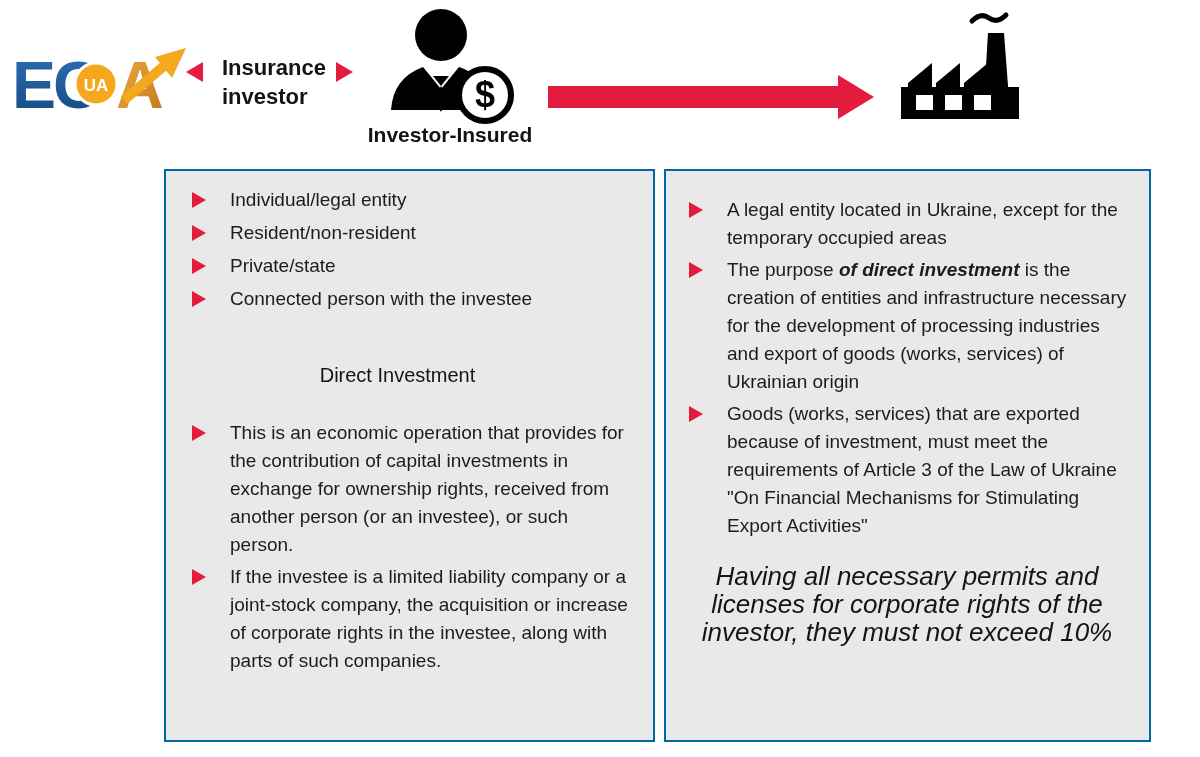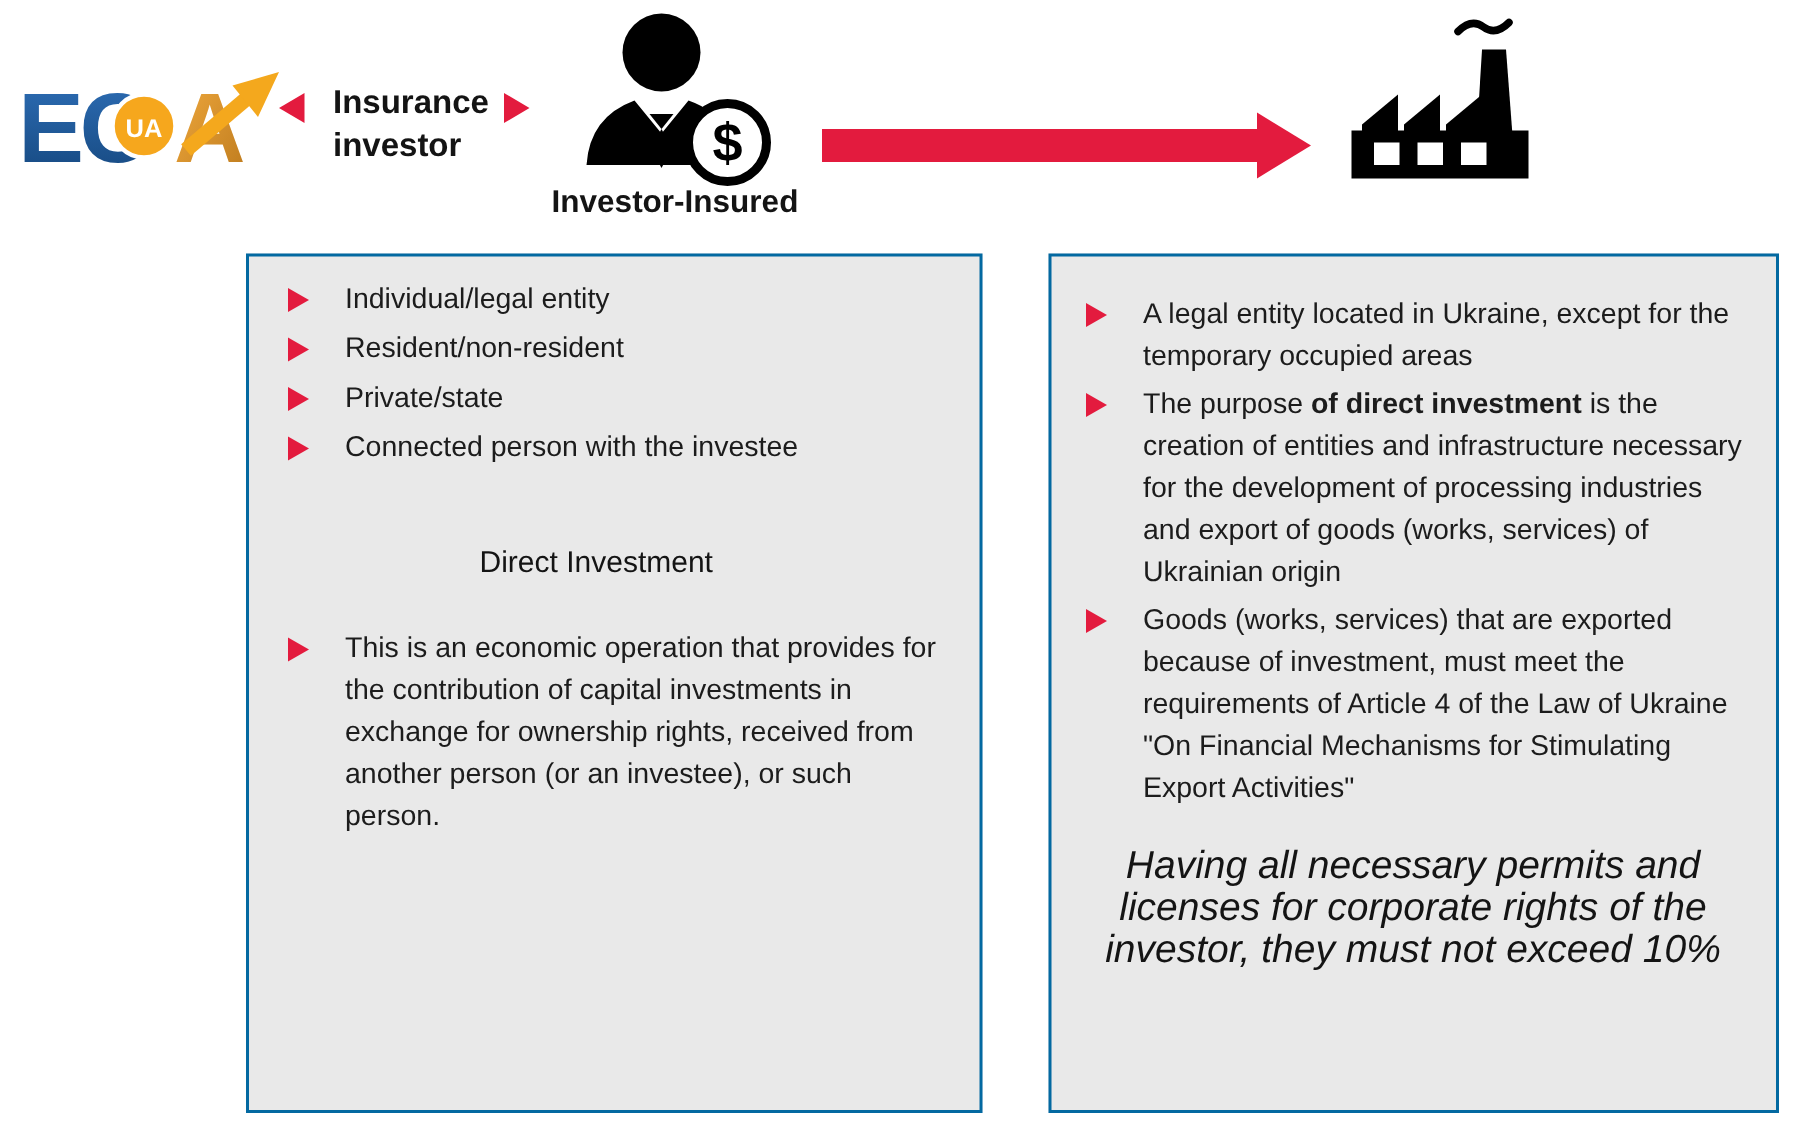--- a/index.html
+++ b/index.html
@@ -41,21 +41,21 @@
   .factory-label{
     position:absolute;left:862px;top:125px;width:225px;text-align:center;
     font-size:21px;font-weight:bold;color:#141414;
   }
   
   .panel{
     position:absolute;top:169px;height:573px;background:#e9e9e9;
     border:2px solid #0369a1;box-sizing:border-box;
   }
   .panel.left{left:164px;width:491px;padding:15px 18px 0 24px;}
-  .panel.right{left:699px;width:487px;padding:25px 16px 0 21px;}
+  .panel.right{left:664px;width:487px;padding:25px 16px 0 21px;}
   .bullet-row{display:flex;align-items:flex-start;margin-bottom:6px;}
   .bullet-row .tri{
     flex:0 0 auto;width:0;height:0;margin:6px 0 0 2px;
     border-top:8px solid transparent;border-bottom:8px solid transparent;
     border-left:14px solid #e31b3e;
   }
   .bullet-row .btext{
     margin-left:24px;font-size:19px;line-height:27px;color:#1c1c1c;
   }
   .panel .para{margin-bottom:4px;}
@@ -63,21 +63,21 @@
   .dheading{
     text-align:center;font-size:20px;font-weight:normal;color:#141414;
     margin:52px 30px 32px 0;
   }
   .panel.left .para .btext{max-width:414px;}
   .panel.right .btext{max-width:408px;}
   .note{
     margin:22px 10px 0 4px;text-align:center;
     font-size:26px;font-weight:normal;font-style:italic;line-height:28px;color:#141414;
   }
-  .bold-inline{font-weight:bold;}
+  .bold-inline{font-weight:bold;font-style:italic;}
 </style>
 </head>
 <body>
 
 <div class="canvas">
 
   <svg class="logo" viewBox="0 0 182 84">
     <defs>
       <linearGradient id="gBlue" x1="0" y1="0" x2="0" y2="1">
         <stop offset="0" stop-color="#2e6fb7"></stop>
@@ -149,31 +149,35 @@
       <span class="tri"></span>
       <span class="btext">Connected person with the investee</span>
     </div>
 
     <div class="dheading">Direct Investment</div>
 
     <div class="bullet-row para">
       <span class="tri"></span>
       <span class="btext">This is an economic operation that provides for the contribution of capital investments in exchange for ownership rights, received from another person (or an investee), or such person.</span>
     </div>
+    <div class="bullet-row para">
+      <span class="tri"></span>
+      <span class="btext">If the investee is a limited liability company or a joint-stock company, the acquisition or increase of corporate rights in the investee, along with parts of such companies.</span>
+    </div>
   </div>
 
   <div class="panel right">
     <div class="bullet-row para">
       <span class="tri"></span>
       <span class="btext">A legal entity located in Ukraine, except for the temporary occupied areas</span>
     </div>
     <div class="bullet-row para">
       <span class="tri"></span>
       <span class="btext"><span>The purpose </span><span class="bold-inline">of direct investment</span><span> is the creation of entities and infrastructure necessary for the development of processing industries and export of goods (works, services) of Ukrainian origin</span></span>
     </div>
     <div class="bullet-row para">
       <span class="tri"></span>
-      <span class="btext">Goods (works, services) that are exported because of investment, must meet the requirements of Article 4 of the Law of Ukraine "On Financial Mechanisms for Stimulating Export Activities"</span>
+      <span class="btext">Goods (works, services) that are exported because of investment, must meet the requirements of Article 3 of the Law of Ukraine "On Financial Mechanisms for Stimulating Export Activities"</span>
     </div>
     <div class="note">Having all necessary permits and licenses for corporate rights of the investor, they must not exceed 10%</div>
   </div>
 
 </div>
 
 </body></html>

